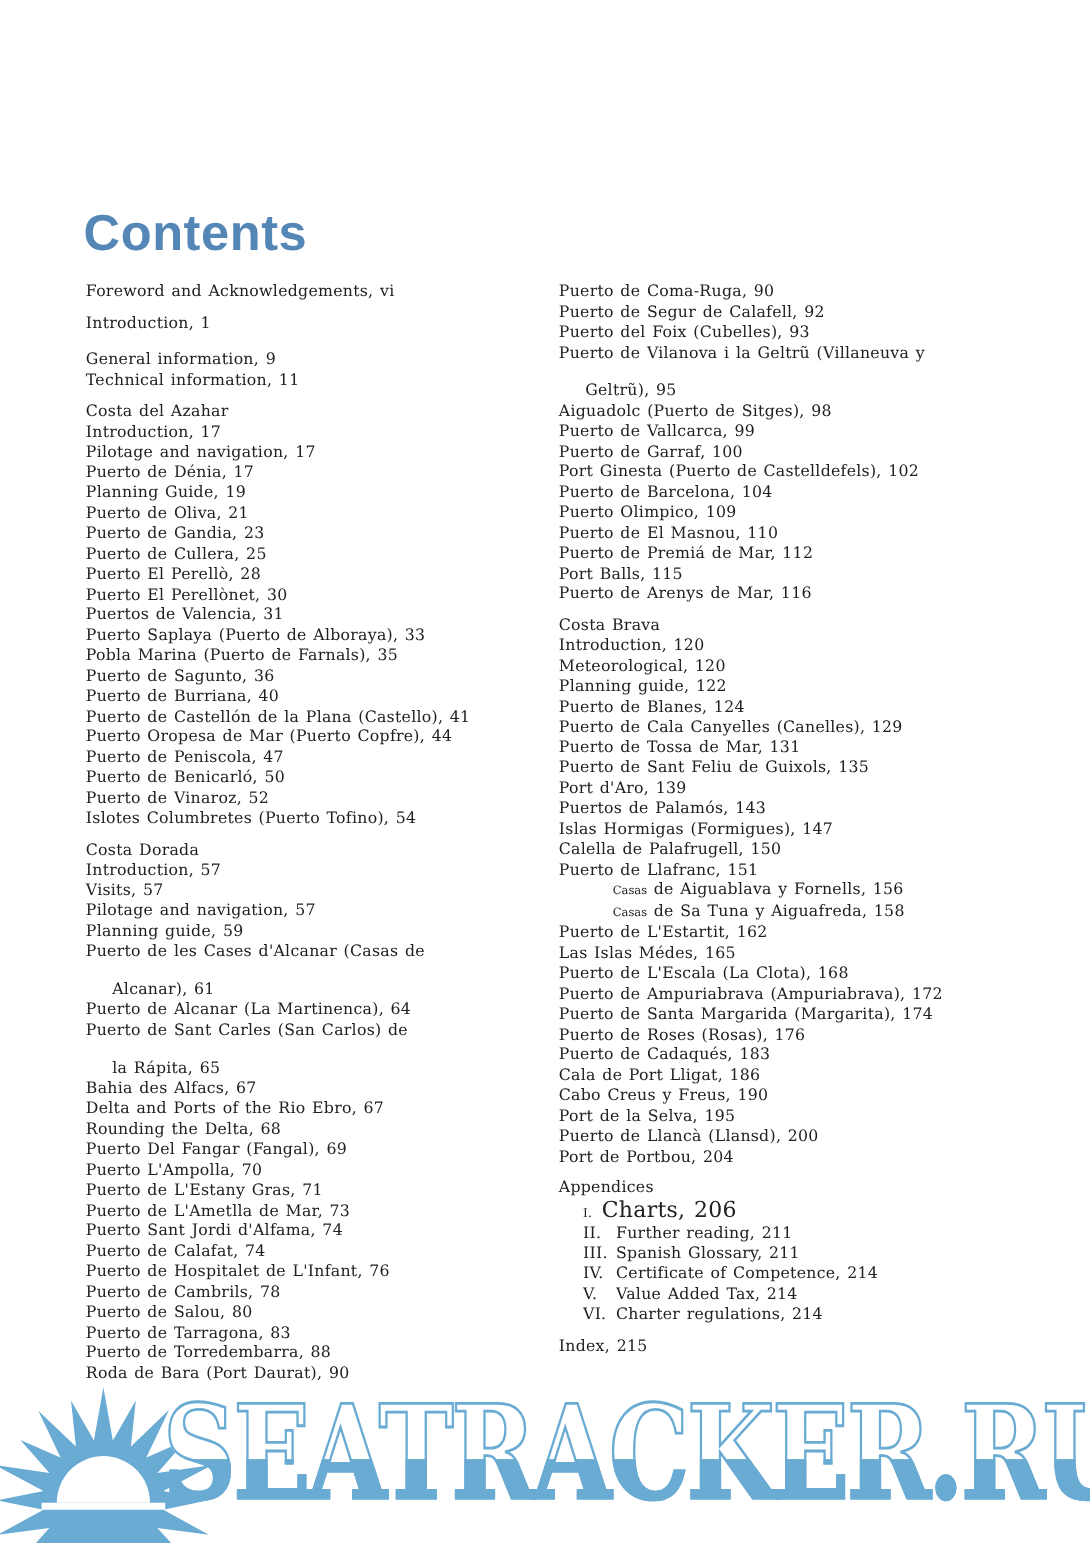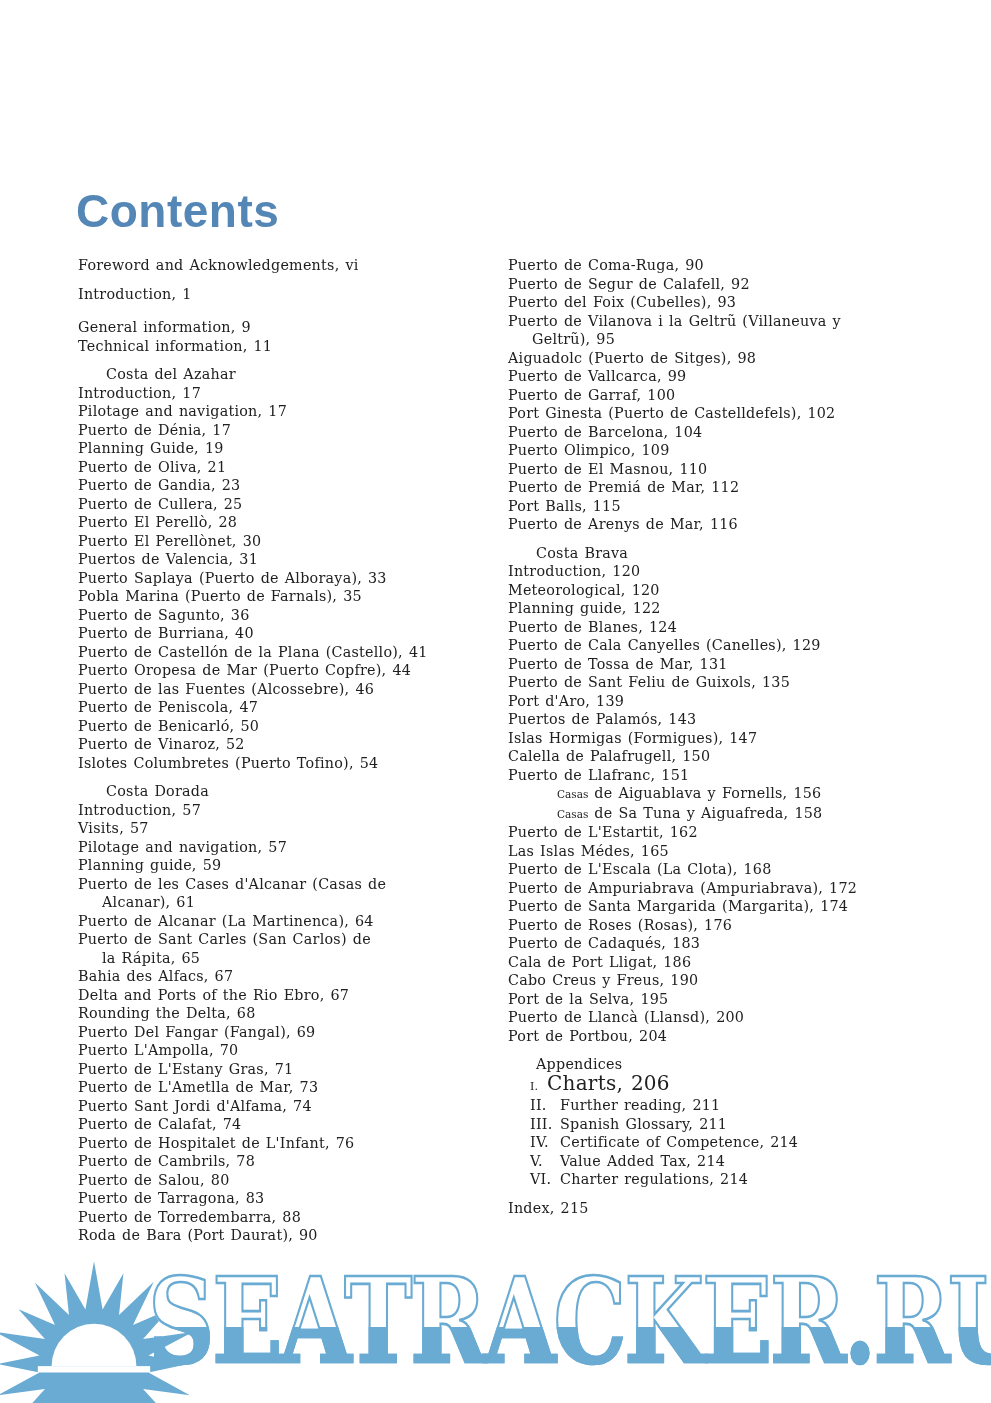--- a/index.html
+++ b/index.html
@@ -29,23 +29,23 @@
   .col{
     position:absolute;top:256px;width:420px;
     font-size:14.3px;line-height:18.5px;
     letter-spacing:.25px;word-spacing:1.2px;
   }
   .col-left{left:78px;}
   .col-right{left:508px;}
 
   .block{margin-bottom:10px;}
   .block.gap-lg{margin-bottom:15px;}
-  .hdr{white-space:nowrap;margin-left:28px;}
+  .hdr{white-space:nowrap;}
   .entry{white-space:nowrap;}
-  .entry.cont{padding-left:24px;}
+  .entry.cont{padding-left:24px;margin-top:16px;}
   .entry.ind{padding-left:10px;}
   .casas{font-size:10.5px;letter-spacing:0;margin-left:39px;}
   .entry.appx{padding-left:22px;}
   .roman{display:inline-block;width:30px;}
   .entry.appx.first .roman{width:17px;font-size:11px;}
   .entry.appx.first .atxt{font-size:20px;}
 
   
   .watermark{position:absolute;left:0;top:0;width:991px;height:1191px;z-index:0;}
   .wm-sun{position:absolute;left:-12px;top:1258px;width:212px;height:212px;}
@@ -99,21 +99,20 @@
           <div class="entry">Puerto de Cullera, 25</div>
           <div class="entry">Puerto El Perellò, 28</div>
           <div class="entry">Puerto El Perellònet, 30</div>
           <div class="entry">Puertos de Valencia, 31</div>
           <div class="entry">Puerto Saplaya (Puerto de Alboraya), 33</div>
           <div class="entry">Pobla Marina (Puerto de Farnals), 35</div>
           <div class="entry">Puerto de Sagunto, 36</div>
           <div class="entry">Puerto de Burriana, 40</div>
           <div class="entry">Puerto de Castellón de la Plana (Castello), 41</div>
           <div class="entry">Puerto Oropesa de Mar (Puerto Copfre), 44</div>
-          <div class="entry">Puerto de las Fuentes (Alcossebre), 46</div>
           <div class="entry">Puerto de Peniscola, 47</div>
           <div class="entry">Puerto de Benicarló, 50</div>
           <div class="entry">Puerto de Vinaroz, 52</div>
           <div class="entry">Islotes Columbretes (Puerto Tofino), 54</div>
         </div>
         <div class="block">
           <div class="hdr">Costa Dorada</div>
           <div class="entry">Introduction, 57</div>
           <div class="entry">Visits, 57</div>
           <div class="entry">Pilotage and navigation, 57</div>

